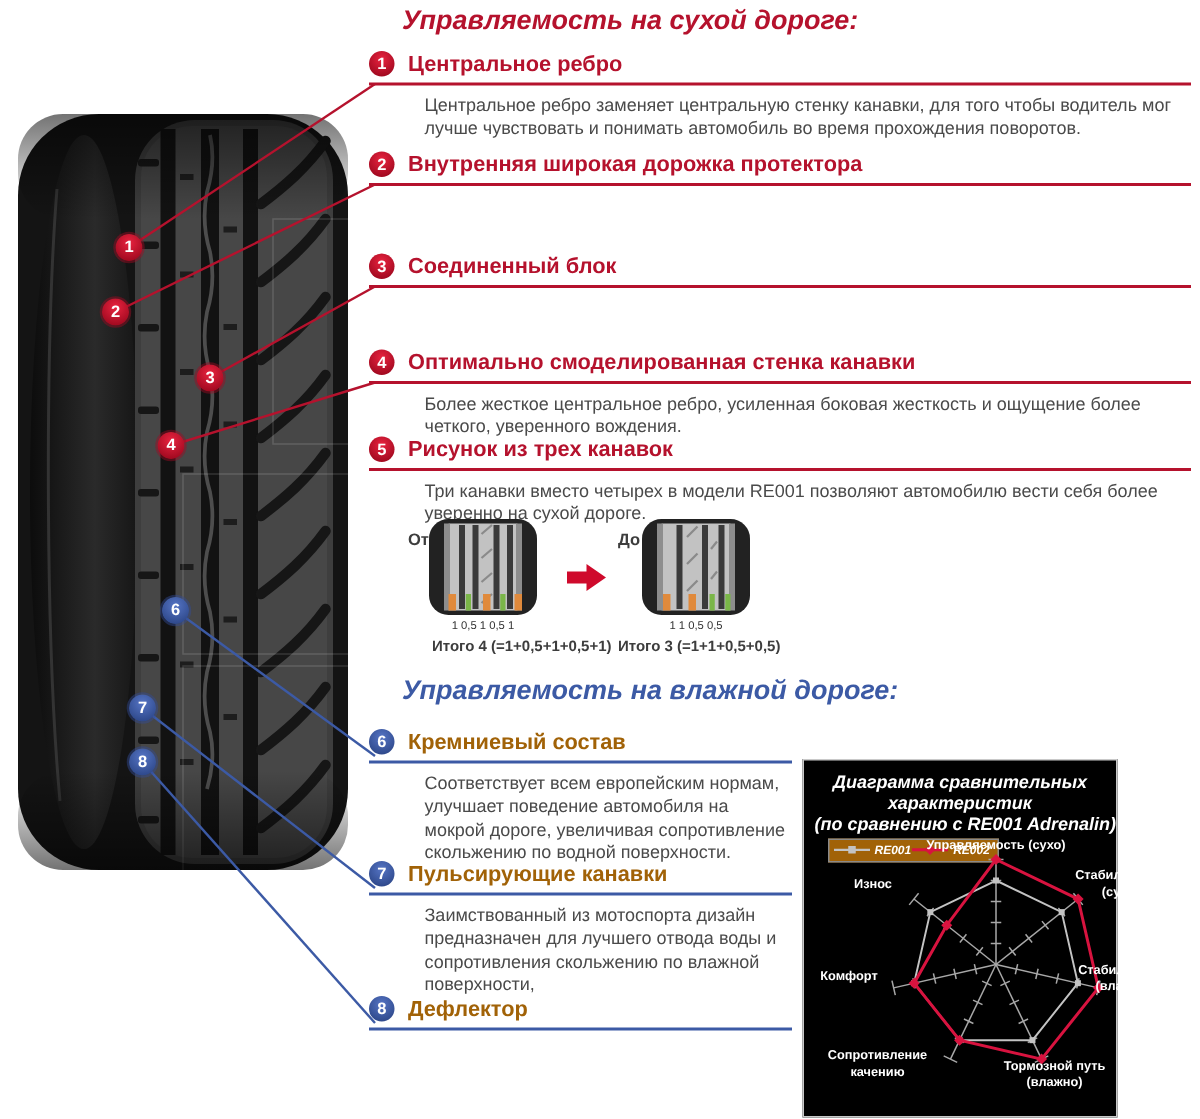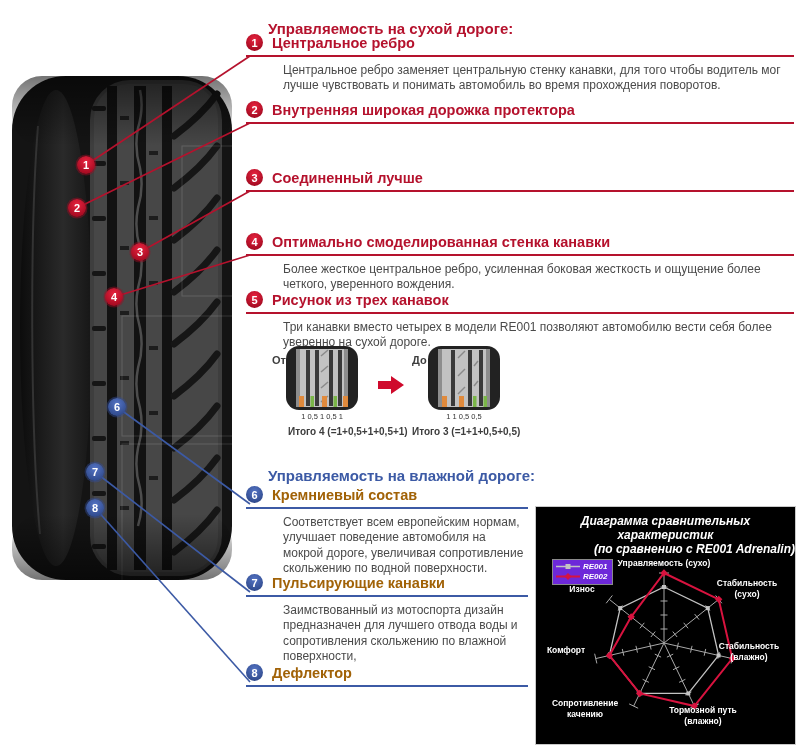--- a/index.html
+++ b/index.html
@@ -17,21 +17,21 @@
   
   .mk { position:absolute; width:18px; height:18px; border-radius:50%; z-index:2;
         color:#fff; font-size:11px; font-weight:bold; display:flex; align-items:center; justify-content:center; }
   .mk.red  { background:radial-gradient(circle at 50% 32%, #e8233f, #8f0318); box-shadow:0 0 0 1.5px rgba(160,10,35,.45); }
   .mk.blue { background:radial-gradient(circle at 50% 32%, #5574c4, #253e7d); box-shadow:0 0 0 1.5px rgba(50,75,150,.45); }
   .mk1{left:77px;  top:156px;} .mk2{left:68px;  top:199px;} .mk3{left:131px; top:243px;}
   .mk4{left:105px; top:288px;} .mk6{left:108px; top:398px;} .mk7{left:86px; top:463px;}
   .mk8{left:86px;  top:499px;}
 
   
-  .title { position:absolute; left:268px; font-size:15px; font-weight:bold; z-index:2;margin-top:17px; }
+  .title { position:absolute; left:268px; font-size:18px; font-weight:bold; font-style:italic; z-index:2; }
   .title.red  { color:#b5122d; top:3px;  }
   .title.blue { color:#3c5aa5; top:450px;}
 
   .section { position:absolute; left:246px; width:548px; z-index:2; }
   .section.blue-s { width:282px; }
   .sec1{top:34px;} .sec2{top:101px;} .sec3{top:169px;} .sec4{top:233px;} .sec5{top:291px;}
   .sec6{top:486px;} .sec7{top:574px;} .sec8{top:664px;}
 
   .head { display:flex; align-items:center; gap:9px; }
   .num { flex:0 0 17px; width:17px; height:17px; border-radius:50%; color:#fff; font-size:11px; font-weight:bold;
@@ -46,26 +46,26 @@
   .section.blue-s .rule { background:#3c5aa5; }
   .section p { margin:6px 0 0 37px; font-size:12px; line-height:1.28; color:#4a4a4a; }
 
   
   #compare { position:absolute; left:262px; top:344px; width:295px; height:104px; z-index:2; }
   .cmp-label { position:absolute; font-size:11px; font-weight:bold; color:#3d3d3d; }
   .cmp-ticks { position:absolute; font-size:7.5px; color:#333; text-align:center; width:72px; }
   .cmp-total { position:absolute; font-size:10px; font-weight:bold; color:#3d3d3d; white-space:nowrap; }
 
   
-  #radar-panel { position:absolute; left:535px; top:506px; width:261px; height:239px;
+  #radar-panel { position:absolute; left:535px; top:506px; width:210px; height:239px;
                  background:#000; border:1px solid #c9c9c9; z-index:3; }
   #radar-title   { margin-top:7px; text-align:center; color:#fff; font-size:12px; font-weight:bold; font-style:italic; }
   #radar-subtitle{ text-align:right; color:#fff; font-size:12px; font-weight:bold; font-style:italic; }
-  #legend { position:absolute; left:16px; top:52px; border:1px solid #8a8a8a; background:#6d28d9;
-            padding:2px 5px 3px 3px; display:flex; flex-direction:column; gap:1px; }
+  #legend { position:absolute; left:16px; top:52px; border:1px solid #8a8a8a; background:#a16207;
+            padding:2px 5px 3px 3px; display:flex; flex-direction:row; gap:1px; }
   .lg-row { display:flex; align-items:center; gap:3px; }
   .lg-row span { color:#fff; font-size:8px; font-weight:bold; font-style:italic; }
   #radar { position:absolute; left:0; top:44px; }
 </style>
 </head>
 <body>
 
 <svg id="tire-svg" width="236" height="524" viewBox="0 0 236 524">
   <defs>
     <linearGradient id="sideg" x1="0" y1="0" x2="1" y2="0">
@@ -176,21 +176,21 @@
   <div class="head">
     <span class="num">2</span>
     <h3>Внутренняя широкая дорожка протектора</h3>
   </div>
   <div class="rule"></div>
 </div>
 
 <div class="section red-s sec3">
   <div class="head">
     <span class="num">3</span>
-    <h3>Соединенный лучше</h3>
+    <h3>Соединенный блок</h3>
   </div>
   <div class="rule"></div>
 </div>
 
 <div class="section red-s sec4">
   <div class="head">
     <span class="num">4</span>
     <h3>Оптимально смоделированная стенка канавки</h3>
   </div>
   <div class="rule"></div>

